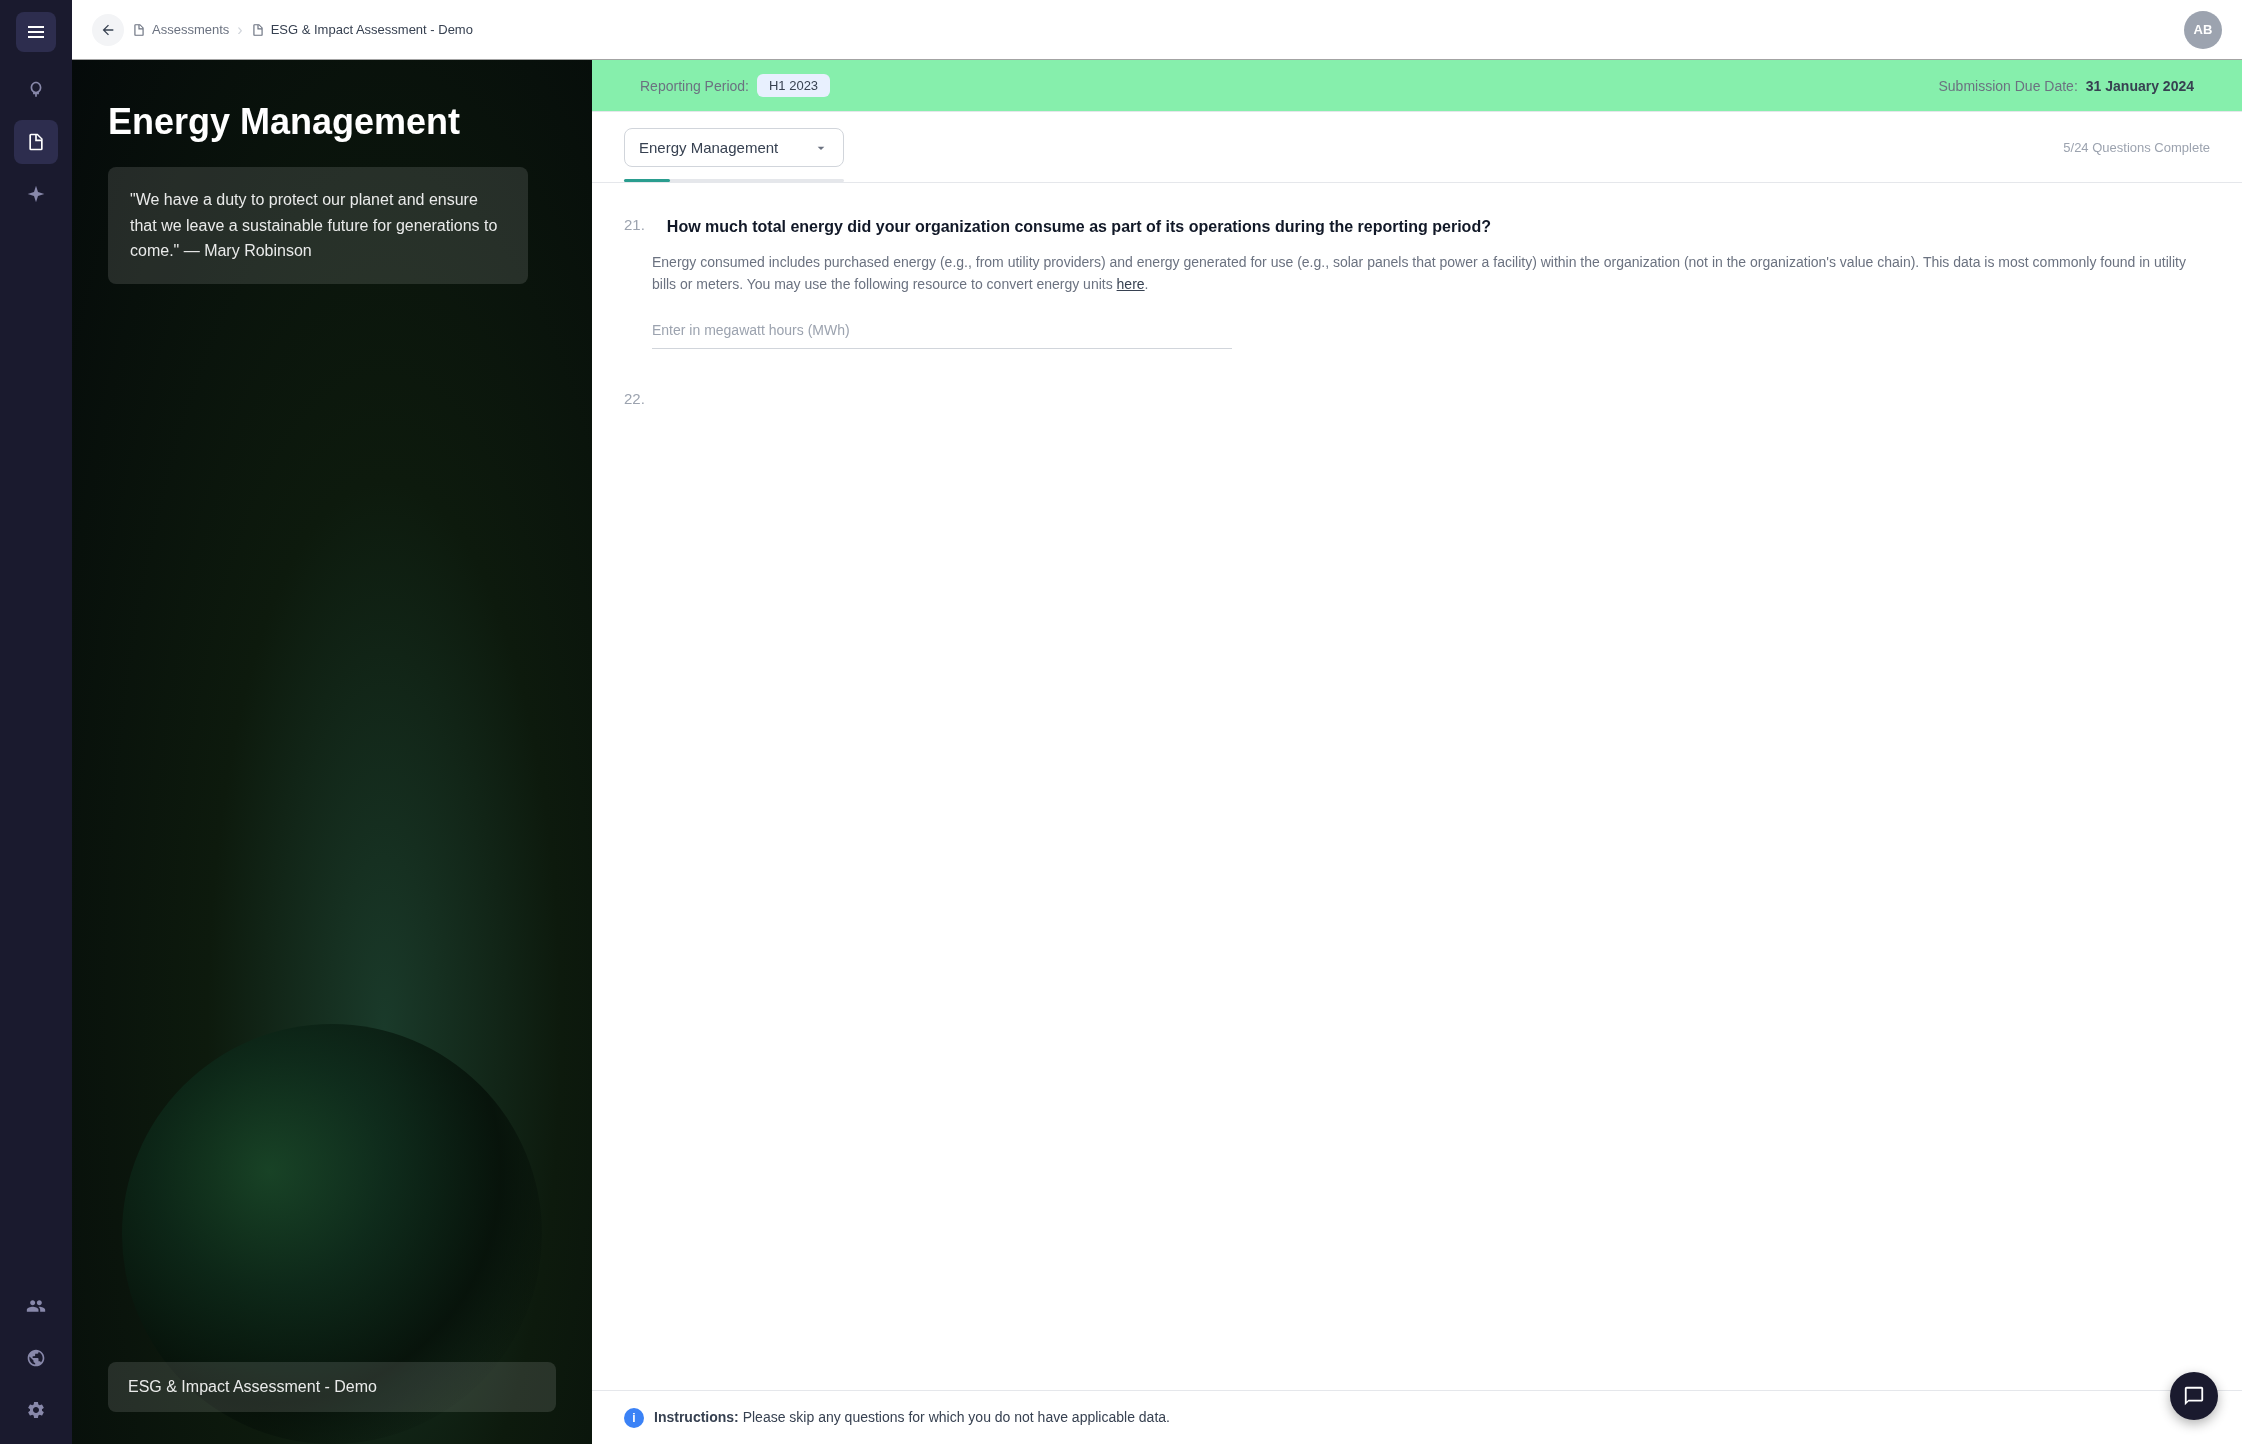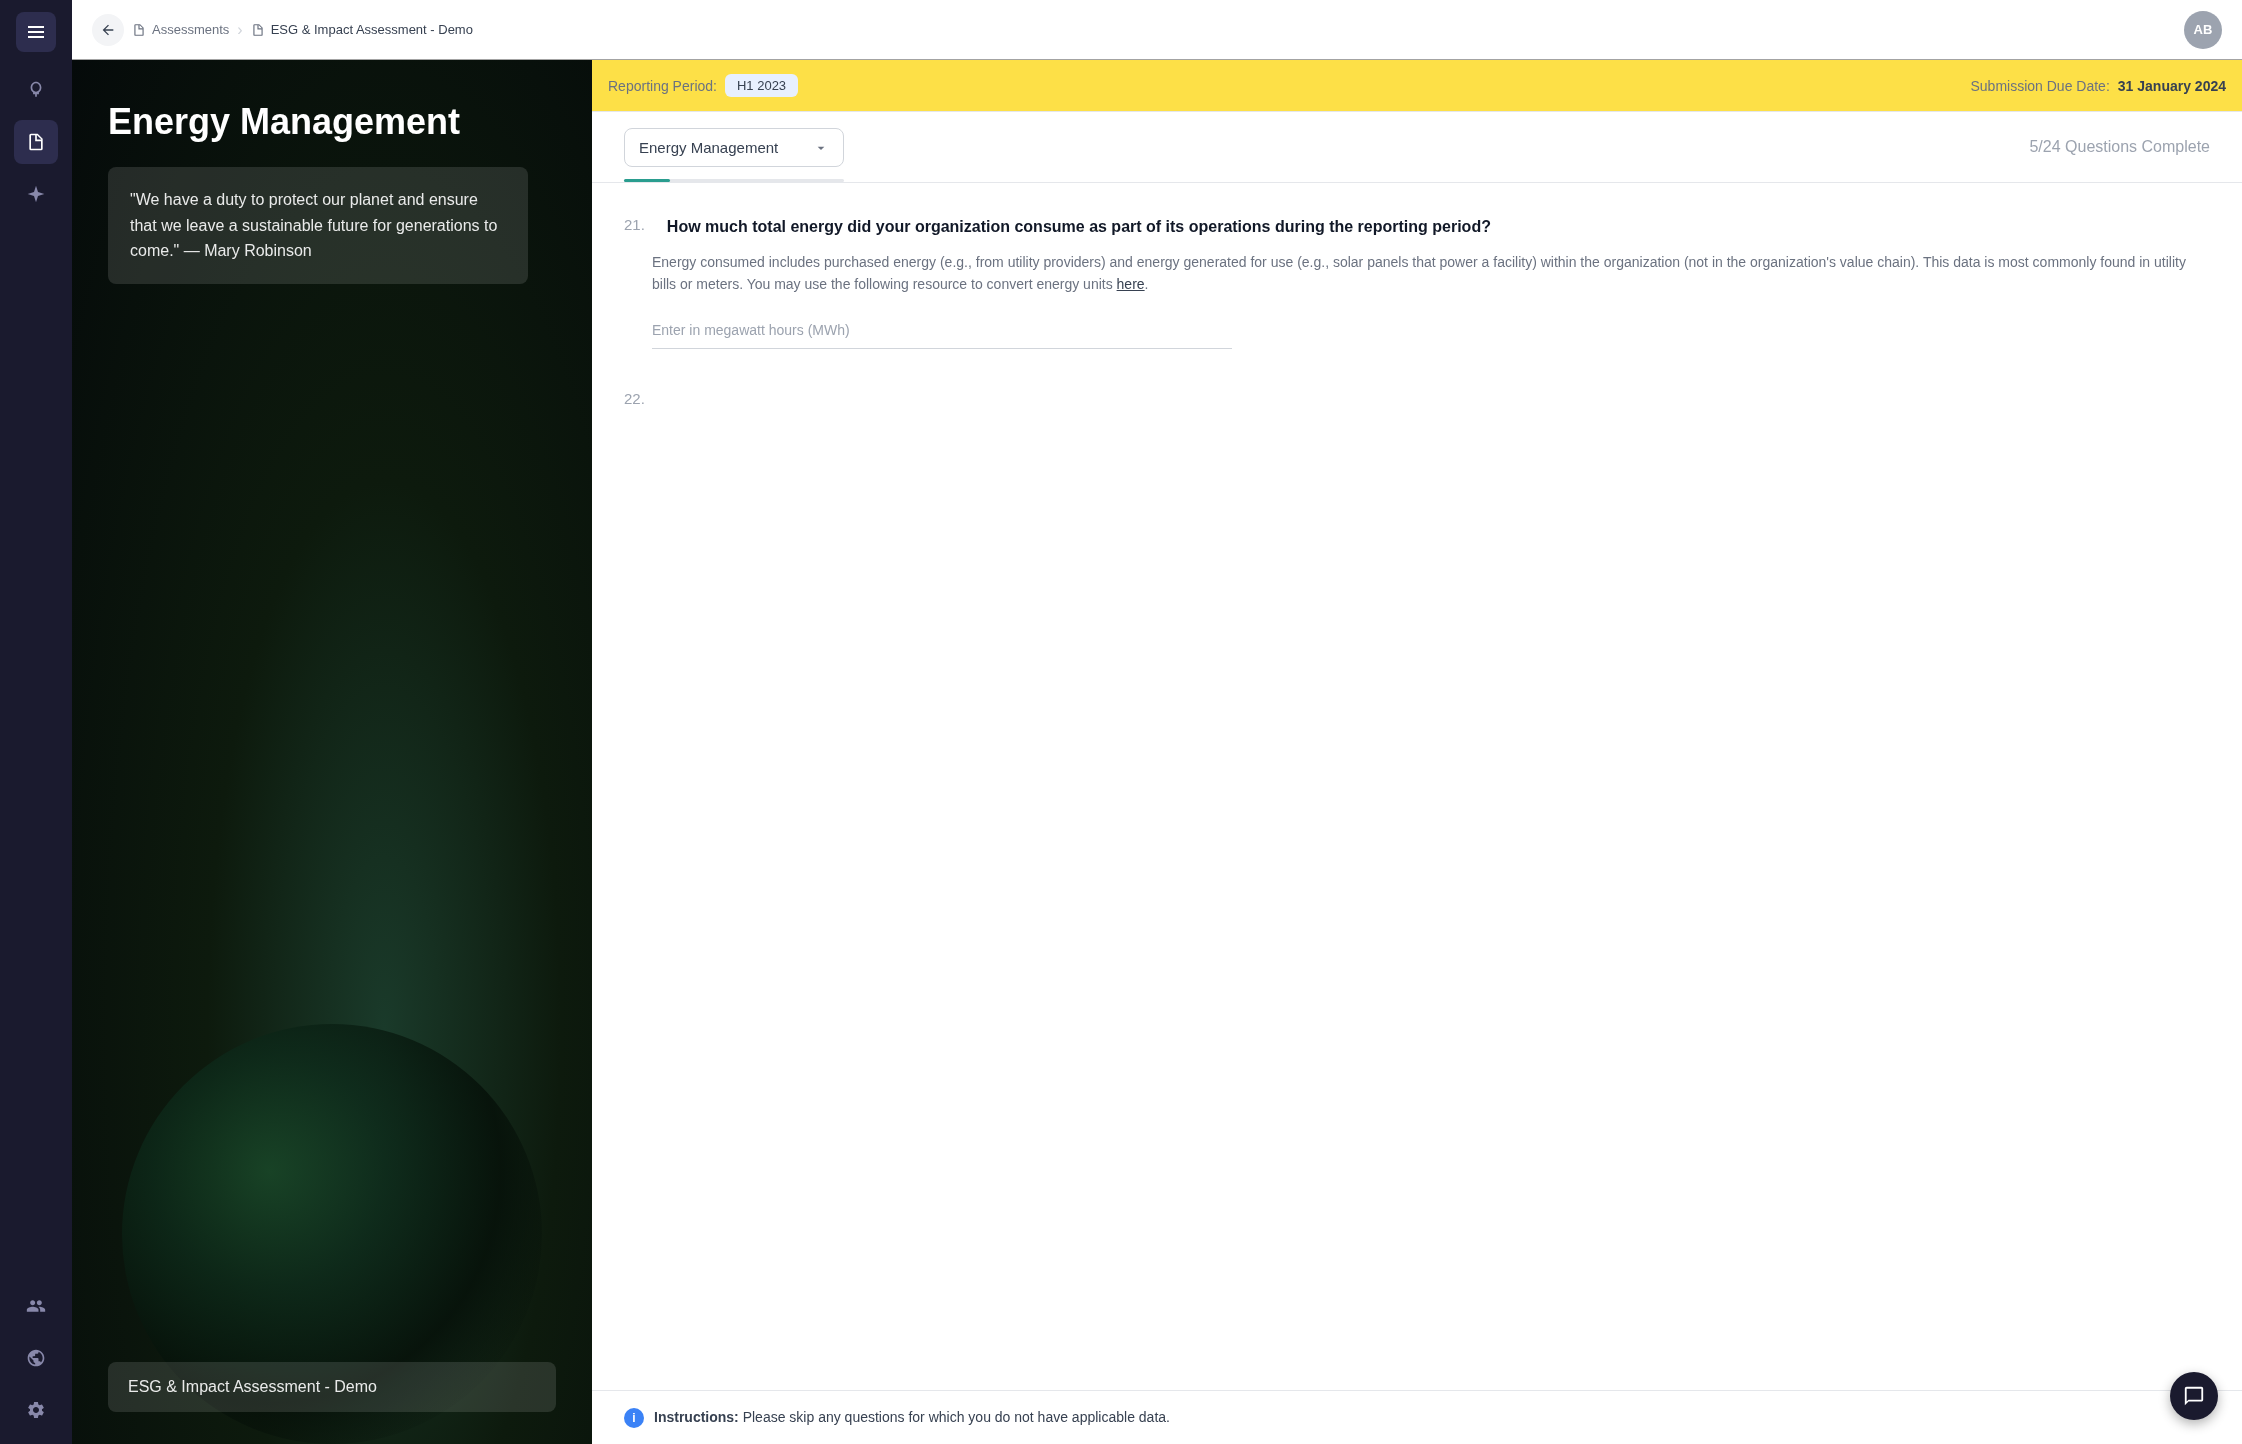--- a/index.html
+++ b/index.html
@@ -152,23 +152,23 @@
     .right-panel {
       flex: 1;
       background: white;
       display: flex;
       flex-direction: column;
       overflow: hidden;
     }
 
     
     .meta-bar {
-      background: #fde047;
+      background: #86efac;
       border-bottom: 1px solid #e5e7eb;
-      padding: 14px 16px;
+      padding: 14px 48px;
       display: flex; align-items: center;
       flex-shrink: 0;
     }
     .meta-item {
       display: flex; align-items: center; gap: 8px;
       font-size: 14px;
     }
     .meta-label { color: #6b7280; font-weight: 500; }
     .meta-value {
       background: #e8f0fe;
@@ -197,21 +197,21 @@
       padding: 10px 14px;
       cursor: pointer;
       font-size: 15px;
       color: #374151;
       font-weight: 500;
       min-width: 220px;
     }
     .section-dropdown svg { width: 16px; height: 16px; fill: #6b7280; margin-left: auto; }
     .section-bar-right {
       margin-left: auto;
-      font-size: 16px;
+      font-size: 13px;
       color: #9ca3af;
       padding-bottom: 16px;
     }
     .progress-bar-wrap {
       height: 3px;
       background: #e5e7eb;
       margin-top: 12px;
       border-radius: 2px;
       width: 220px;
     }

